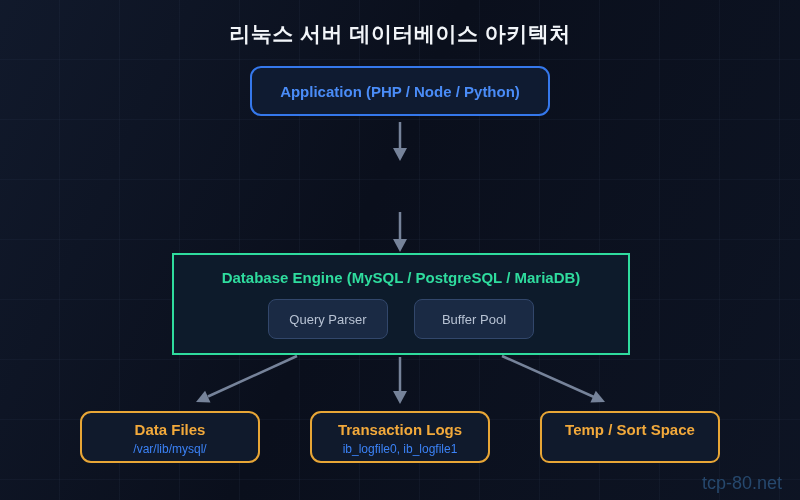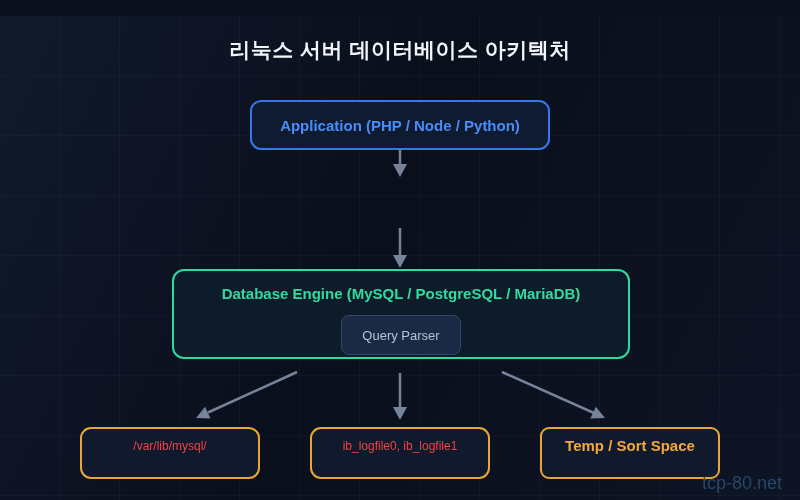--- a/index.html
+++ b/index.html
@@ -9,46 +9,45 @@
     font-family: "Liberation Sans", sans-serif;
     position: relative;
     overflow: hidden;
   }
   .stage {
     position: absolute; inset: 0;
     background-image:
       linear-gradient(115deg, rgba(42,62,98,0.22) 0%, rgba(10,15,28,0) 45%, rgba(26,40,66,0.20) 100%),
       repeating-linear-gradient(to right, transparent 0 59px, rgba(130,155,200,0.05) 59px 60px),
       repeating-linear-gradient(to bottom, transparent 0 59px, rgba(130,155,200,0.05) 59px 60px);
-    margin-top: 16px;
   }
   .page-title {
     position: absolute; top: 20px; left: 0; width: 100%;
     text-align: center;
     font-size: 21px; font-weight: bold;
     color: #f2f5f9; letter-spacing: 0.5px;
   }
   .node {
     position: absolute; box-sizing: border-box;
     border-radius: 11px;
     display: flex; align-items: center; justify-content: center;
     font-weight: bold; font-size: 15px;
   }
   .node-app {
-    left: 250px; top: 84px; width: 300px; height: 50px;
+    left: 250px; top: 66px; width: 300px; height: 50px;
     border: 2px solid #3578ec; background: #0f1b31; color: #4a8cf7;
   }
   .node-pool {
     left: 250px; top: 164px; width: 300px; height: 46px;
     border: 2px solid #1fc4de; background: #0d1c2a; color: #25d2ea;
   }
   .node-engine {
-    left: 172px; top: 253px; width: 458px; height: 90px;
+    left: 172px; top: 253px; width: 458px; height: 102px;
     border: 2px solid #2fdc9e; background: #0d1b2b;
-    display: block; border-radius: 12px;
+    display: block; border-radius: 0;
   }
   .engine-title {
     text-align: center; margin-top: 14px;
     color: #2fdc9e; font-weight: bold; font-size: 15px;
   }
   .engine-row {
     display: flex; justify-content: center; gap: 26px; margin-top: 13px;
   }
   .subnode {
     width: 120px; height: 40px; box-sizing: border-box;
@@ -59,21 +58,21 @@
   .node-store {
     height: 52px; top: 411px; width: 180px;
     border: 2px solid #e8a636; background: #101a2c;
     display: block; text-align: center; padding-top: 7px;
     box-sizing: border-box;
   }
   .node-store.s0 { left: 80px; }
   .node-store.s1 { left: 310px; }
   .node-store.s2 { left: 540px; border-radius: 9px; }
   .store-title { color: #f2a93b; font-weight: bold; font-size: 15px; line-height: 19px; }
-  .store-detail { color: #ef4444; font-weight: normal; font-size: 12px; margin-top: 3px; }
+  .store-detail { color: #3b82f6; font-weight: normal; font-size: 12px; margin-top: 3px; }
   .arrows {
     position: absolute; inset: 0;
     pointer-events: none;
   }
   .arrows line { stroke: #76839a; stroke-width: 2.5px; }
   .arrows polygon { fill: #76839a; }
   .watermark {
     position: absolute; right: 18px; bottom: 6px;
     color: #26486d; font-size: 18px;
   }
@@ -112,28 +111,33 @@
     <span>Application (PHP / Node / Python)</span>
   </div>
 
 
   <div class="node node-engine">
     <div class="engine-title">Database Engine (MySQL / PostgreSQL / MariaDB)</div>
     <div class="engine-row">
       <div class="subnode">
         <span>Query Parser</span>
       </div>
+      <div class="subnode">
+        <span>Buffer Pool</span>
+      </div>
     </div>
   </div>
 
   <div class="node node-store s0">
+    <div class="store-title">Data Files</div>
     <div class="store-detail">/var/lib/mysql/</div>
   </div>
 
   <div class="node node-store s1">
+    <div class="store-title">Transaction Logs</div>
     <div class="store-detail">ib_logfile0, ib_logfile1</div>
   </div>
 
   <div class="node node-store s2">
     <div class="store-title">Temp / Sort Space</div>
   </div>
 
   <div class="watermark">tcp-80.net</div>
 
 </div>

